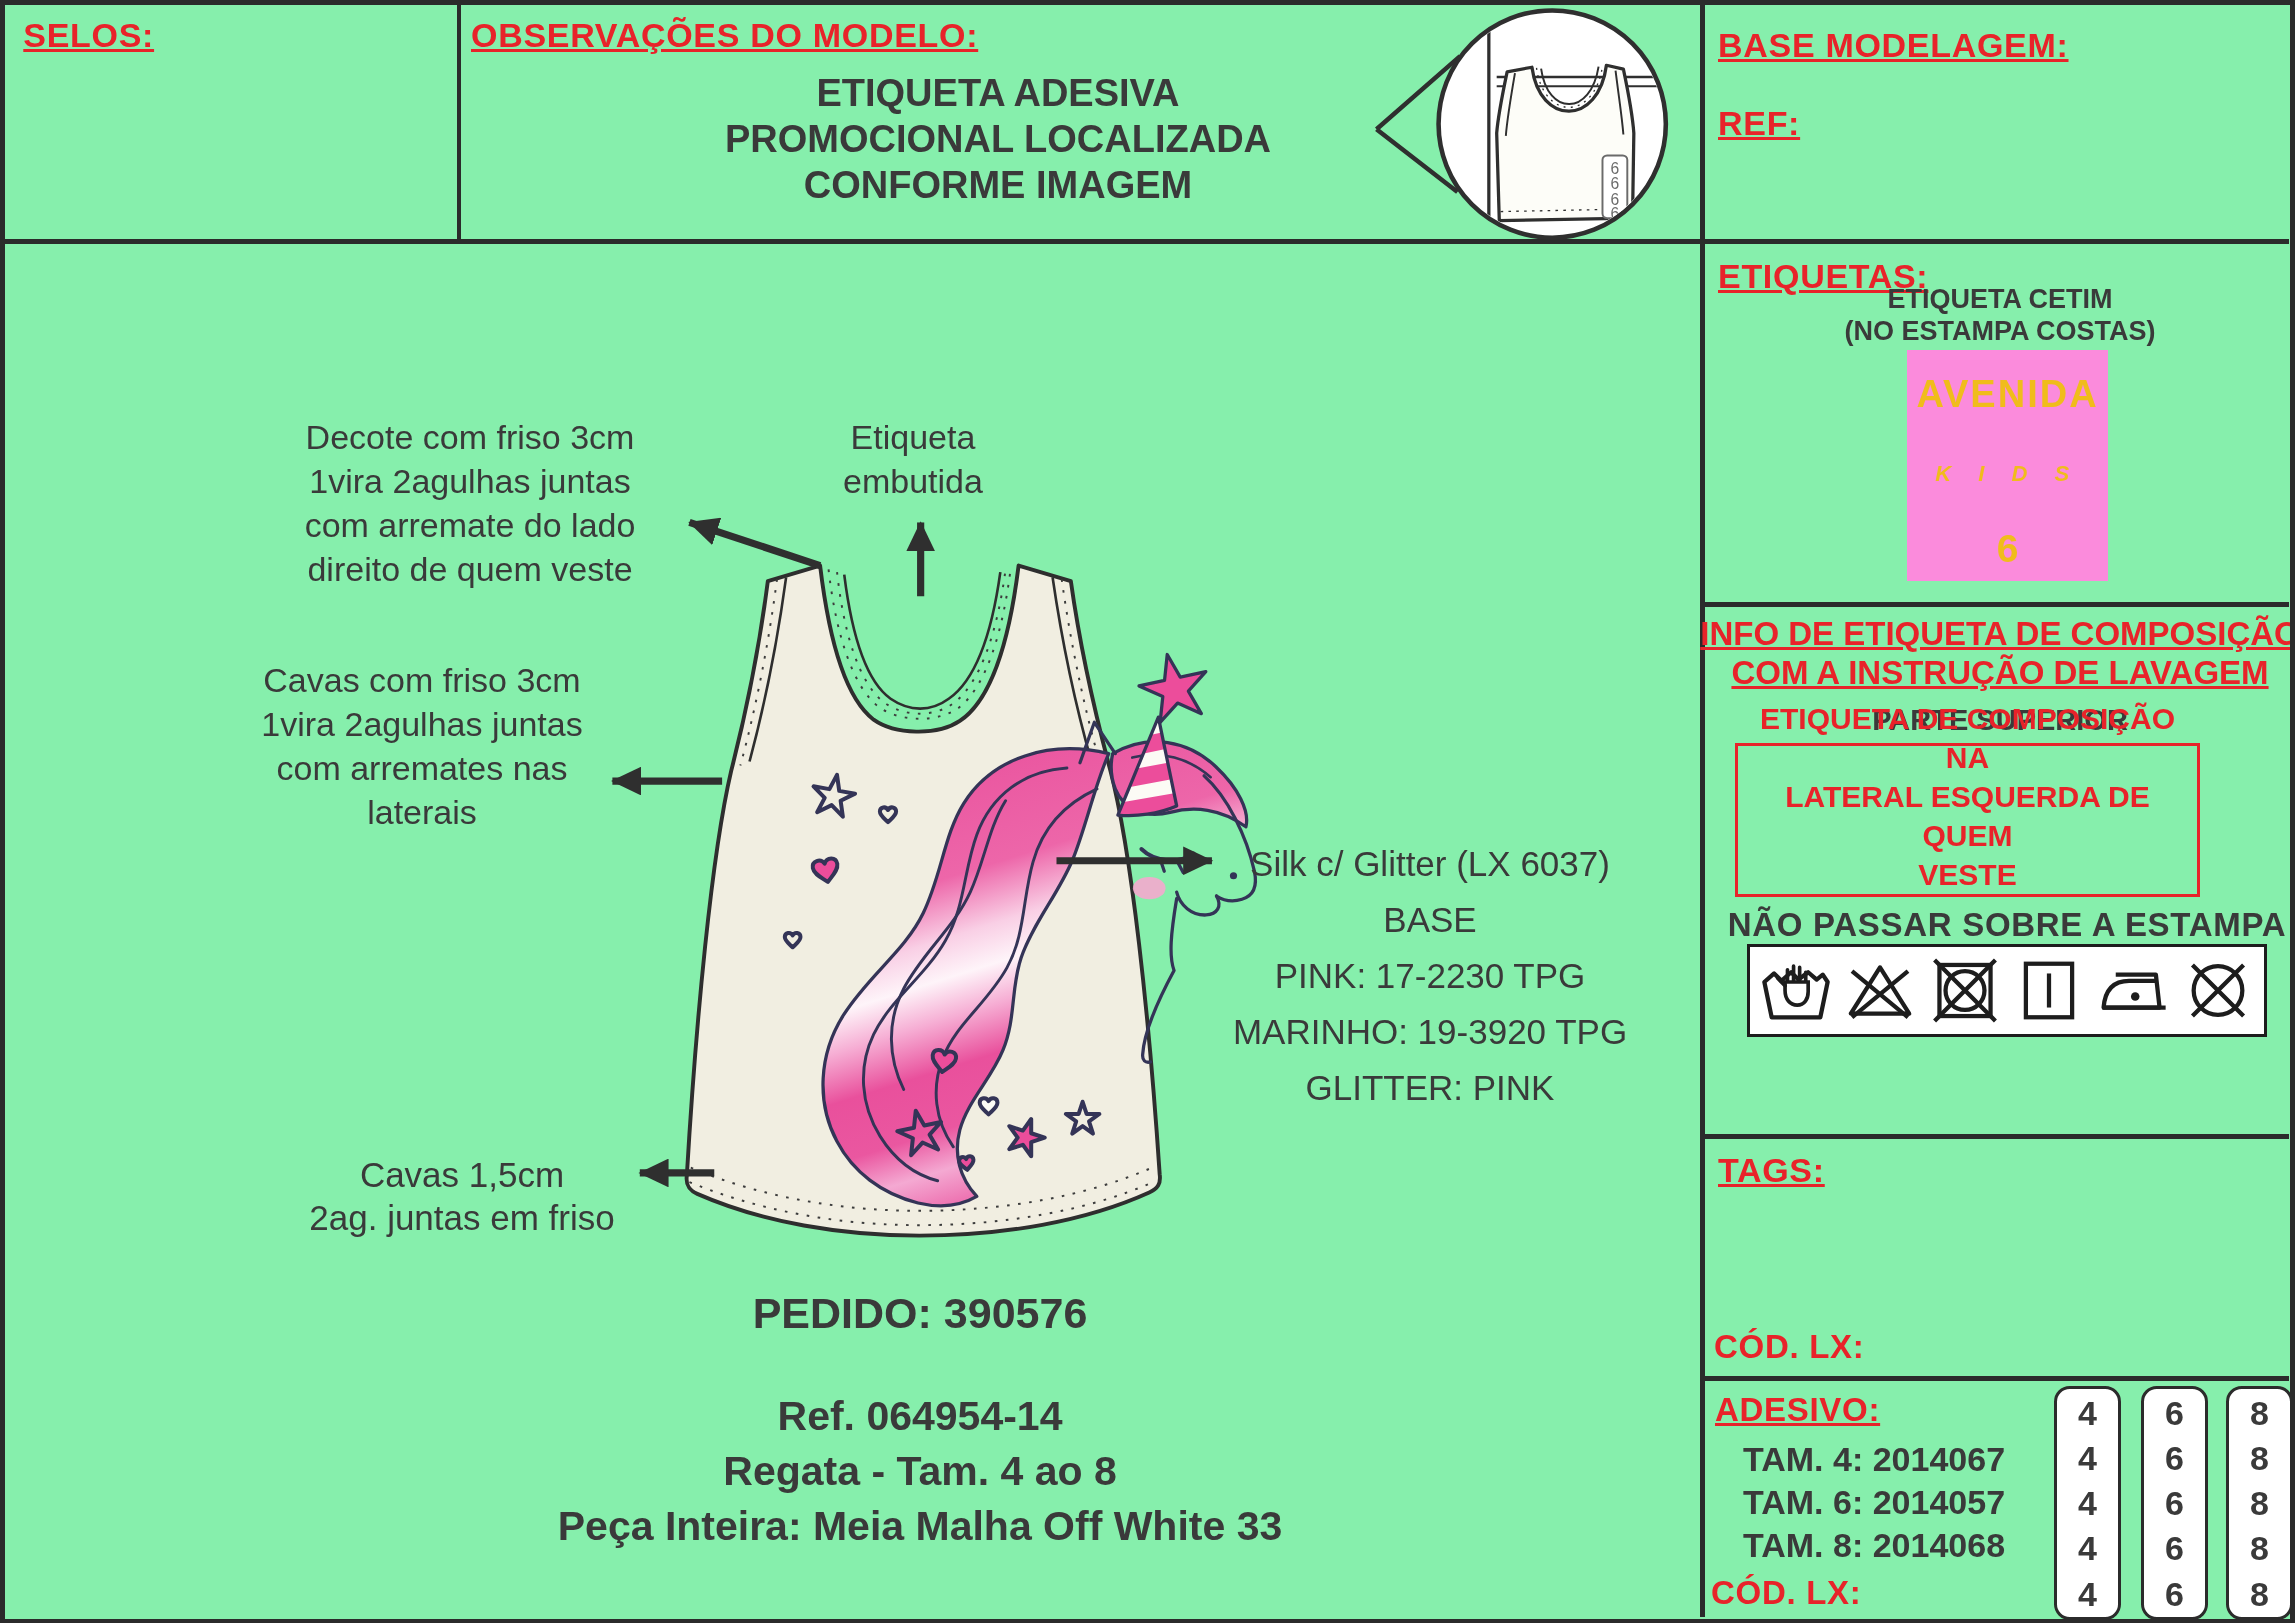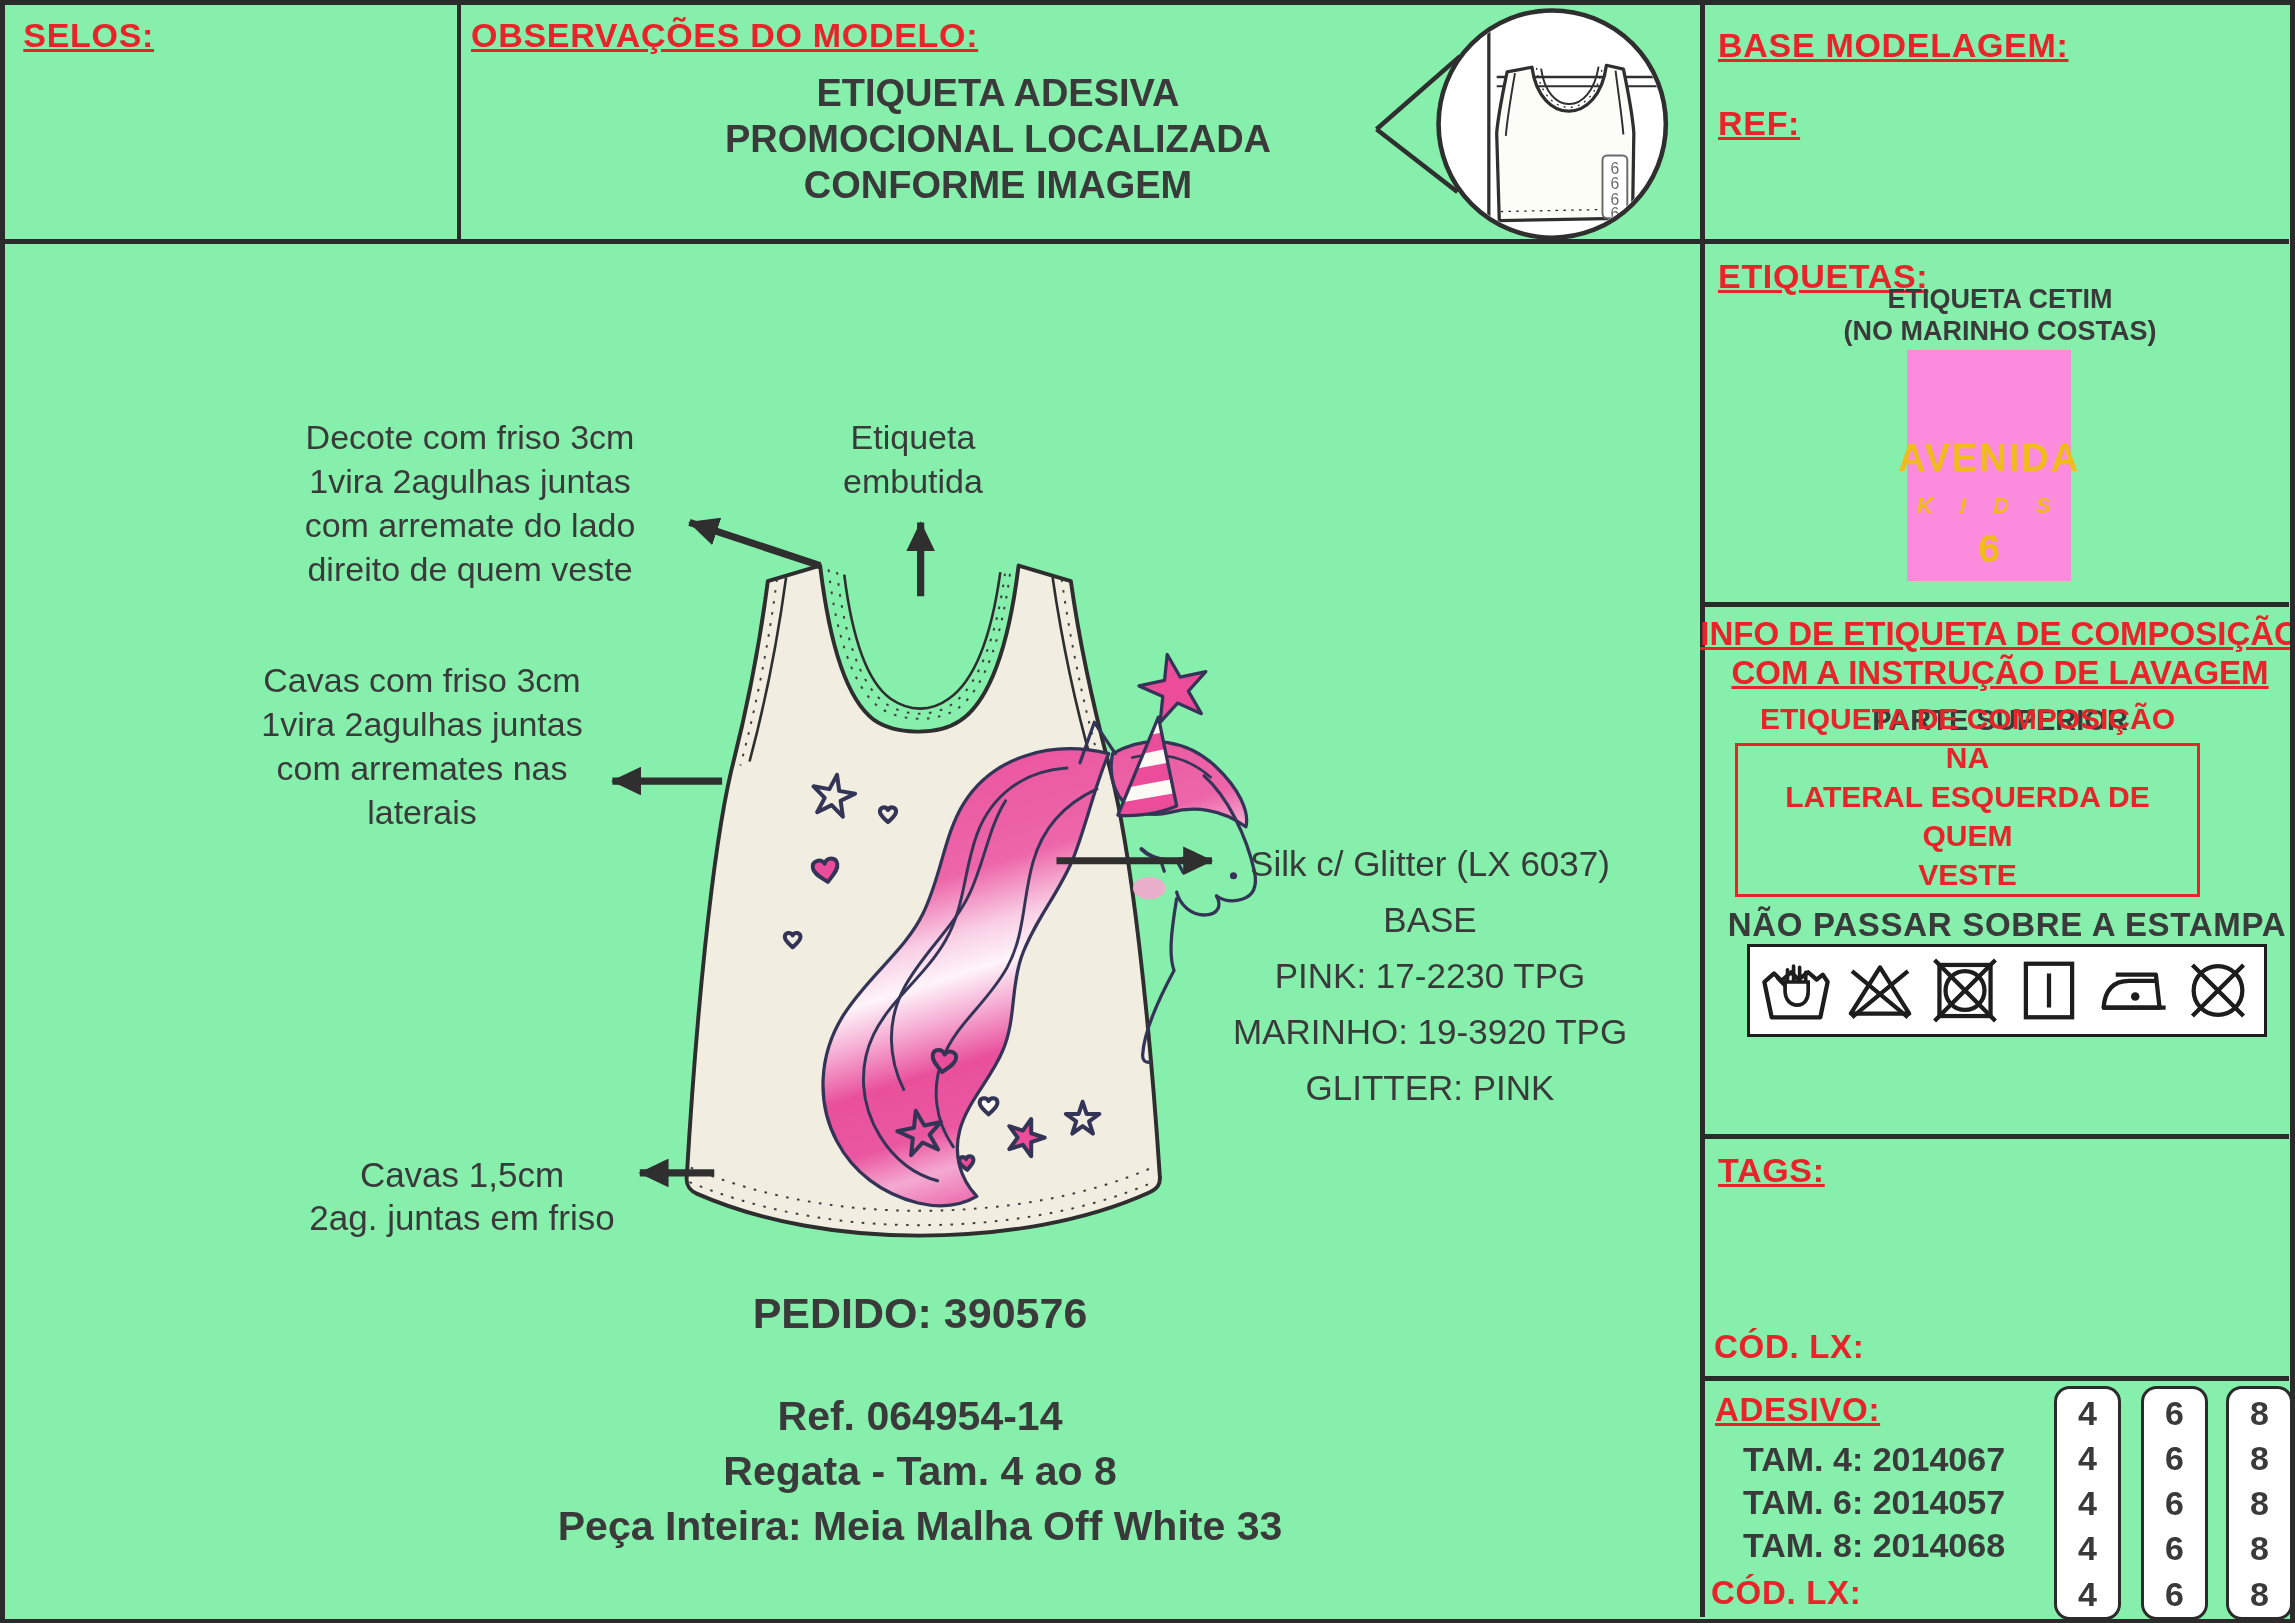--- a/index.html
+++ b/index.html
@@ -25,24 +25,24 @@
   .centerblock{transform:translateX(-50%);text-align:center;white-space:nowrap;}
   .ann{font-size:34px;line-height:44px;color:#3a3a3a;}
   .obs-lines{font-size:38px;line-height:46px;font-weight:bold;}
   .silk{font-size:35px;line-height:56px;}
   .pedido{font-size:43px;font-weight:bold;}
   .refblock{font-size:41px;line-height:55px;font-weight:bold;}
   .bainha{font-size:35px;line-height:43px;}
   
   .cetim{font-size:27px;line-height:32px;font-weight:bold;}
   .pinktag{
-    left:1902px;top:345px;width:164px;height:231px;
+    left:1902px;top:345px;width:201px;height:231px;
     background:#fb8bdc;display:flex;flex-direction:column;
     align-items:center;justify-content:flex-end;
-    padding-bottom:10.5px;box-sizing:border-box;
+    padding-bottom:10.5px;box-sizing:border-box;gap:32px;
   }
   .tag-brand{color:#f0bc1b;font-weight:bold;font-size:38px;letter-spacing:2px;}
   .tag-sub{color:#f0bc1b;font-weight:bold;font-size:22px;letter-spacing:10.5px;font-style:italic;margin-top:13px;}
   .tag-size{color:#f0bc1b;font-weight:bold;font-size:39px;margin-top:7.8px;}
   .infohead{font-size:33px;line-height:39px;font-weight:bold;color:#e8232a;text-decoration:underline;}
   .parte{font-size:29px;font-weight:bold;}
   .redbox{
     left:1730px;top:738px;width:465px;height:154px;
     border:3.9px solid #e8232a;box-sizing:border-box;
     display:flex;align-items:flex-end;justify-content:center;
@@ -274,21 +274,21 @@
   <div class="abs centerblock pedido" style="left:915px;top:1284px;">PEDIDO: 390576</div>
   <div class="abs centerblock refblock" style="left:915px;top:1384px;">
     <div>Ref. 064954-14</div>
     <div>Regata - Tam. 4 ao 8</div>
     <div>Peça Inteira: Meia Malha Off White 33</div>
   </div>
 
   <div class="abs redhead" style="left:1713px;top:252px;">ETIQUETAS:</div>
   <div class="abs centerblock cetim" style="left:1995px;top:278px;">
     <div>ETIQUETA CETIM</div>
-    <div>(NO MARINHO COSTAS)</div>
+    <div>(NO ESTAMPA COSTAS)</div>
   </div>
   <div class="abs pinktag">
     <div class="tag-brand">AVENIDA</div>
     <div class="tag-sub">K I D S</div>
     <div class="tag-size">6</div>
   </div>
 
   <div class="abs centerblock infohead" style="left:1995px;top:609px;">
     <div>INFO DE ETIQUETA DE COMPOSIÇÃO</div>
     <div>COM A INSTRUÇÃO DE LAVAGEM</div>

